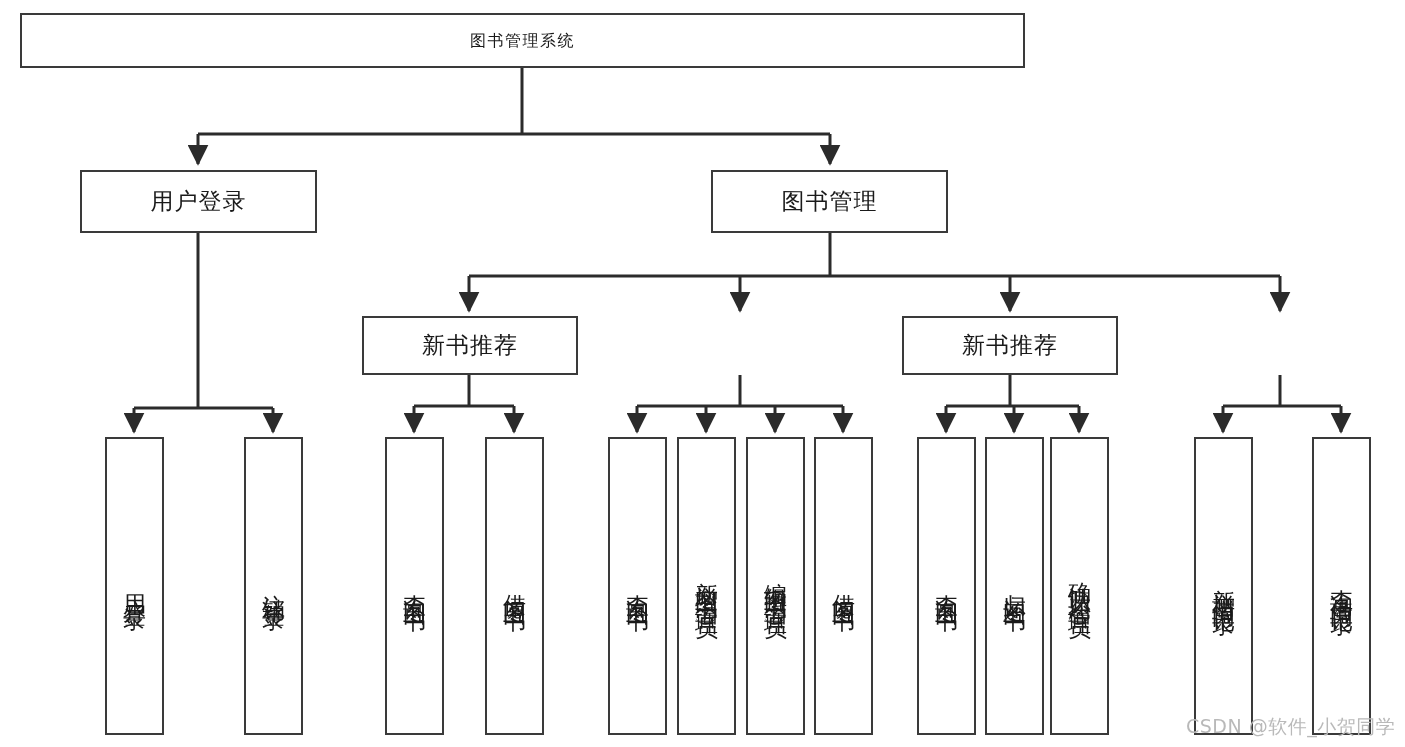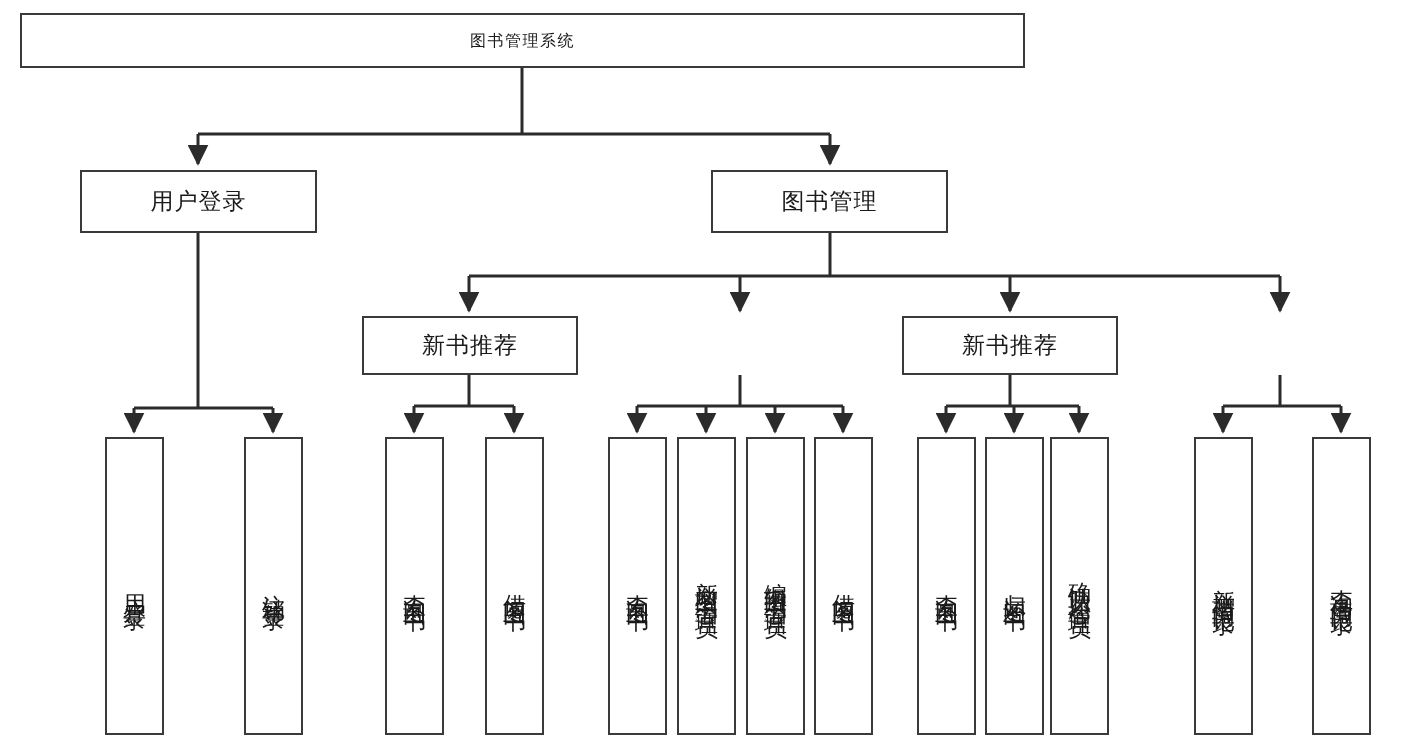--- a/index.html
+++ b/index.html
@@ -182,14 +182,15 @@
   </div>
 
   <div class="node v-node" style="left:1194px;top:437px;width:59px;height:298px;">
     <span class="node-label">新增借阅记录</span>
   </div>
 
   <div class="node v-node" style="left:1312px;top:437px;width:59px;height:298px;">
     <span class="node-label">查询借阅记录</span>
   </div>
 
+  <div id="watermark">CSDN @软件_小贺同学</div>
 
 </div>
 
 </body></html>

